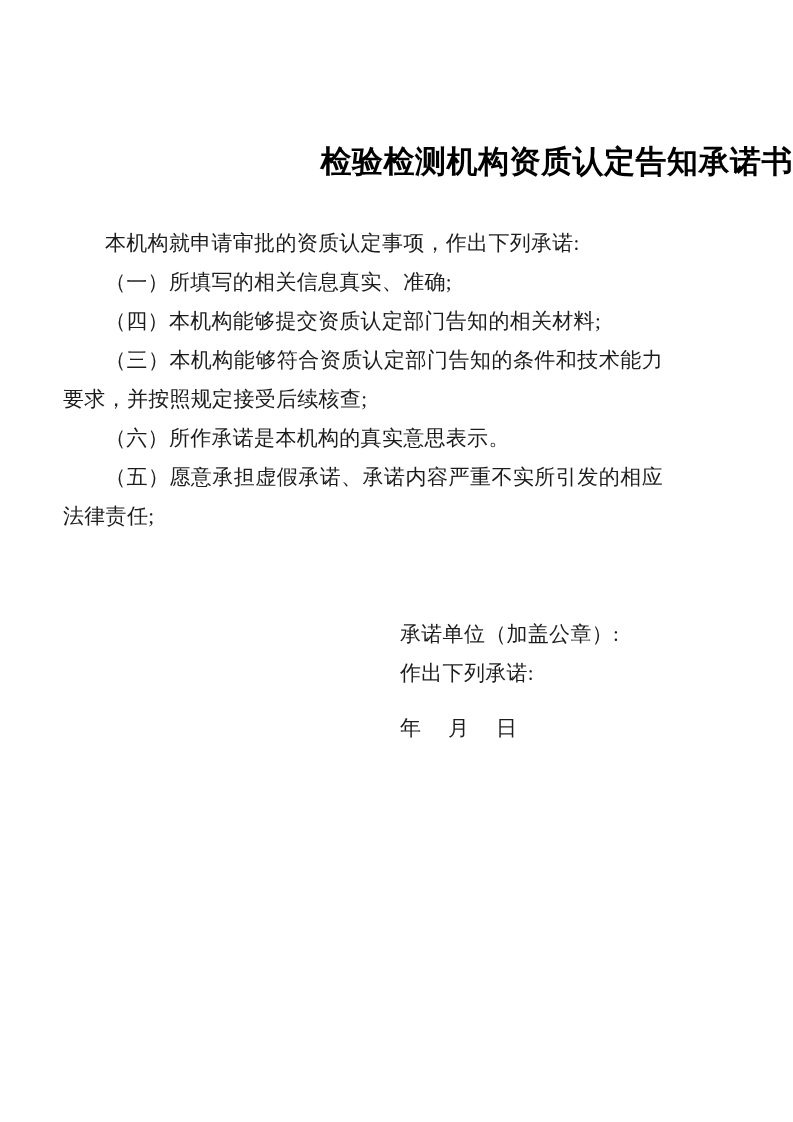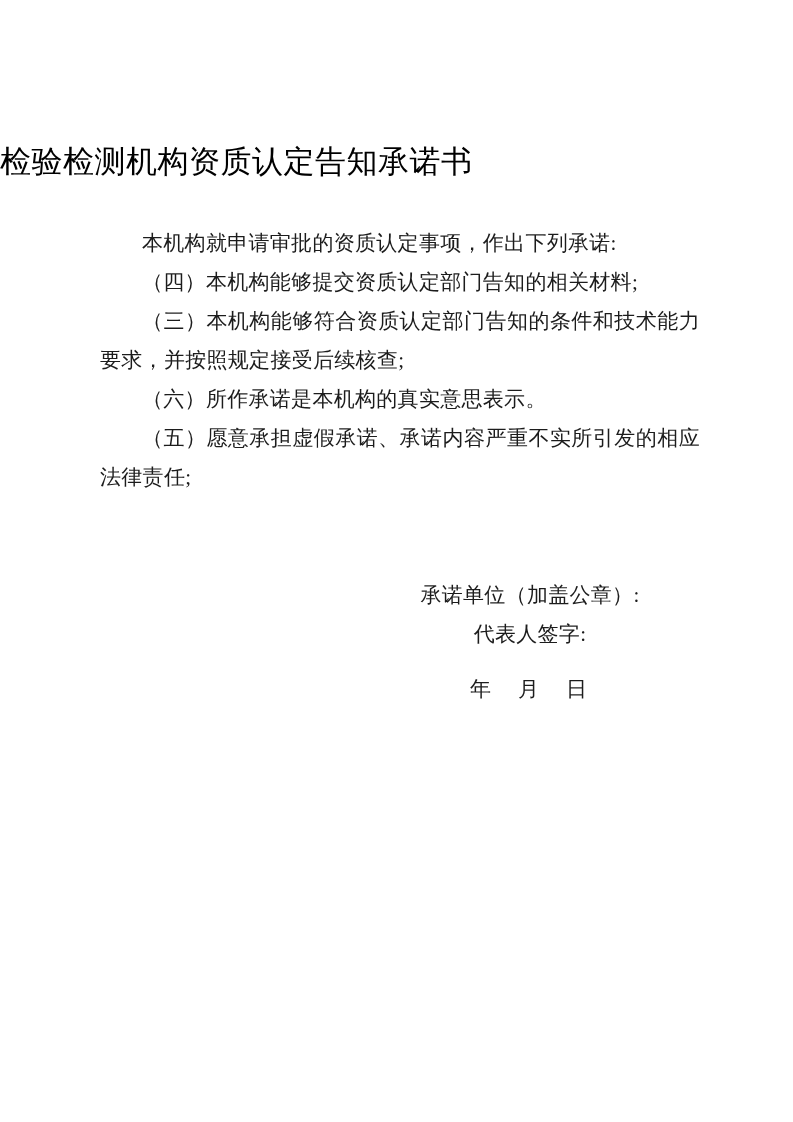--- a/index.html
+++ b/index.html
@@ -9,66 +9,67 @@
     width: 793px;
     height: 1122px;
     margin: 0 auto;
     background: #ffffff;
     overflow: hidden;
     font-family: "Liberation Serif", "DejaVu Serif", serif;
     color: #1c1c1c;
   }
   .doc-title {
     margin-top: 146px;
-    text-align: left;
+    text-align: right;
     font-family: "Liberation Sans", "DejaVu Sans", sans-serif;
-    font-weight: normal;
+    font-weight: bold;
     font-size: 31px;
     line-height: 31px;
     letter-spacing: 0.5px;
     color: #000000;
   }
   .doc-body {
     margin-top: 47px;
-    margin-left: 100px;
+    margin-left: 63px;
     width: 600px;
     font-size: 21px;
     line-height: 39px;
     letter-spacing: 0.3px;
     text-align: justify;
   }
   .doc-body p {
     text-indent: 2em;
   }
   .signature {
     margin-top: 79px;
     margin-left: 400px;
     width: 260px;
-    text-align: center;
+    text-align: left;
     font-size: 21px;
     line-height: 39px;
     letter-spacing: 0.3px;
   }
   .signature .sig-line { display: block; }
   .signature .date-line { letter-spacing: 3px; margin-top: 16px; }
 </style>
 </head>
 <body>
 
 <div class="page">
 
   <h1 class="doc-title">检验检测机构资质认定告知承诺书</h1>
 
   <div class="doc-body">
     <p>本机构就申请审批的资质认定事项，作出下列承诺:</p>
+    <p>（一）所填写的相关信息真实、准确;</p>
     <p>（四）本机构能够提交资质认定部门告知的相关材料;</p>
     <p>（三）本机构能够符合资质认定部门告知的条件和技术能力要求，并按照规定接受后续核查;</p>
     <p>（六）所作承诺是本机构的真实意思表示。</p>
     <p>（五）愿意承担虚假承诺、承诺内容严重不实所引发的相应法律责任;</p>
   </div>
 
   <div class="signature">
     <span class="sig-line">承诺单位（加盖公章）:</span>
-    <span class="sig-line">代表人签字:</span>
+    <span class="sig-line">作出下列承诺:</span>
     <span class="sig-line date-line">年　月　日</span>
   </div>
 
 </div>
 
 </body></html>

